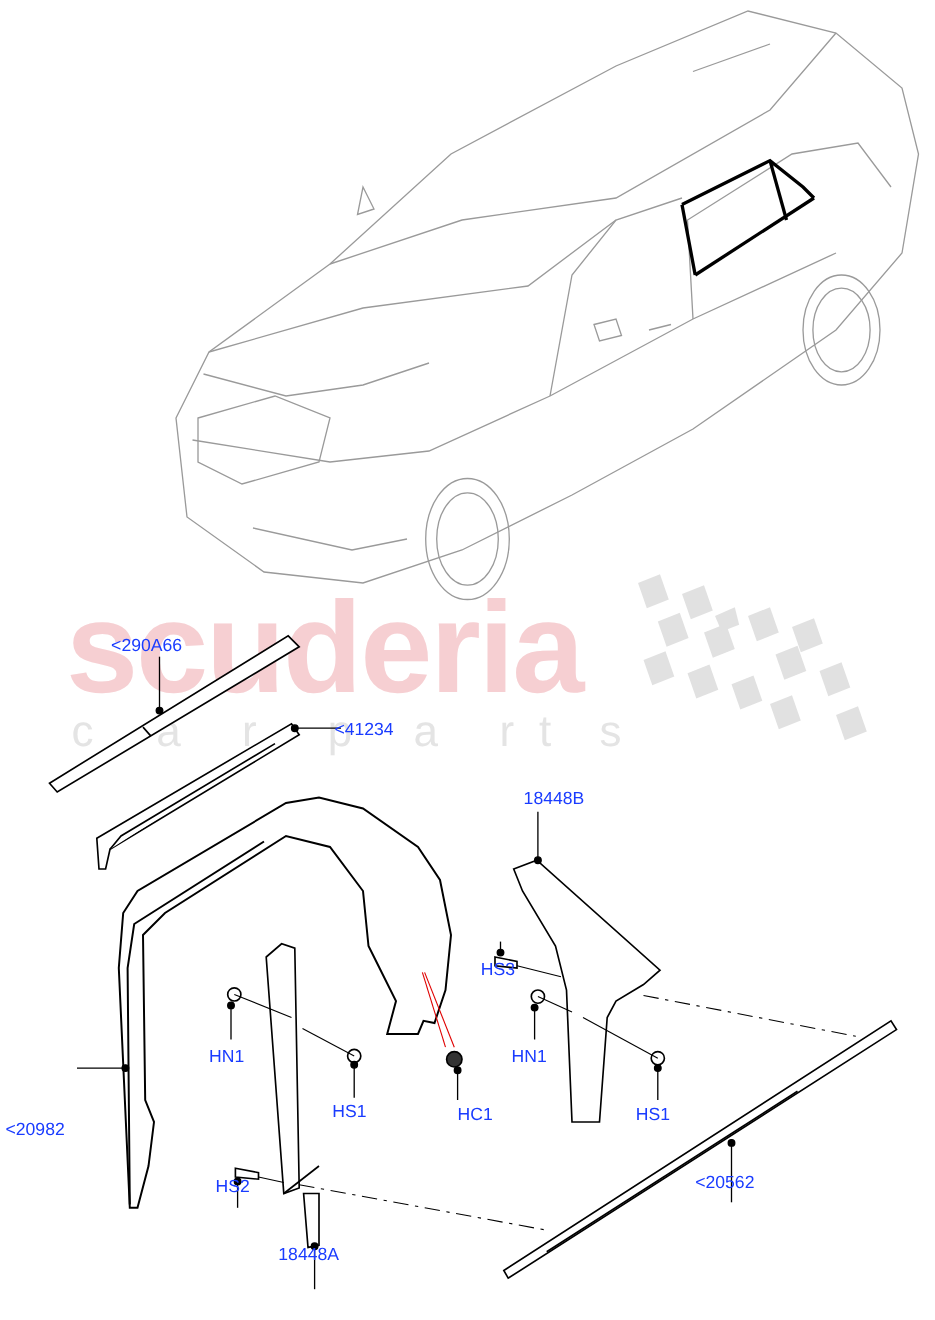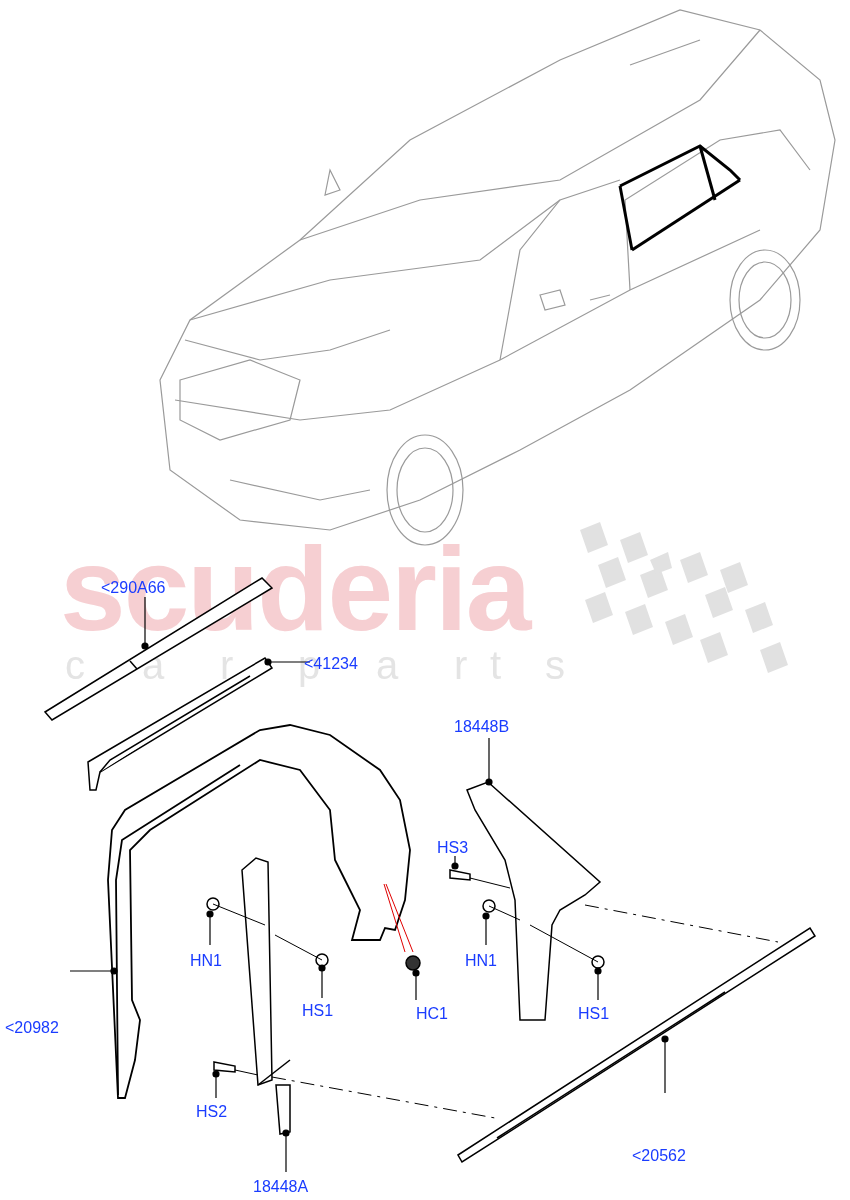--- a/index.html
+++ b/index.html
@@ -152,24 +152,24 @@
         <circle cx="216" cy="1074" r="3"></circle>
       <line x1="665" y1="1040" x2="665" y2="1093"></line>
         <circle cx="665" cy="1039" r="3"></circle>
       <line x1="286" y1="1133" x2="286" y2="1172"></line>
         <circle cx="286" cy="1133" r="3"></circle>
     </g>
   </svg>
 
   <div class="label" style="left:101px;top:580px">&lt;290A66</div>
   <div class="label" style="left:304px;top:656px">&lt;41234</div>
-  <div class="label" style="left:454px;top:719px">18448B</div>
-  <div class="label" style="left:437px;top:840px">HS3</div>
+  <div class="label" style="left:476px;top:719px">18448B</div>
+  <div class="label" style="left:437px;top:874px">HS3</div>
   <div class="label" style="left:5px;top:1020px">&lt;20982</div>
   <div class="label" style="left:190px;top:953px">HN1</div>
   <div class="label" style="left:302px;top:1003px">HS1</div>
   <div class="label" style="left:416px;top:1006px">HC1</div>
   <div class="label" style="left:465px;top:953px">HN1</div>
   <div class="label" style="left:578px;top:1006px">HS1</div>
-  <div class="label" style="left:196px;top:1104px">HS2</div>
-  <div class="label" style="left:632px;top:1148px">&lt;20562</div>
-  <div class="label" style="left:253px;top:1179px">18448A</div>
+  <div class="label" style="left:196px;top:1072px">HS2</div>
+  <div class="label" style="left:632px;top:1068px">&lt;20562</div>
+  <div class="label" style="left:253px;top:1133px">18448A</div>
 </div>
 
 </body></html>

